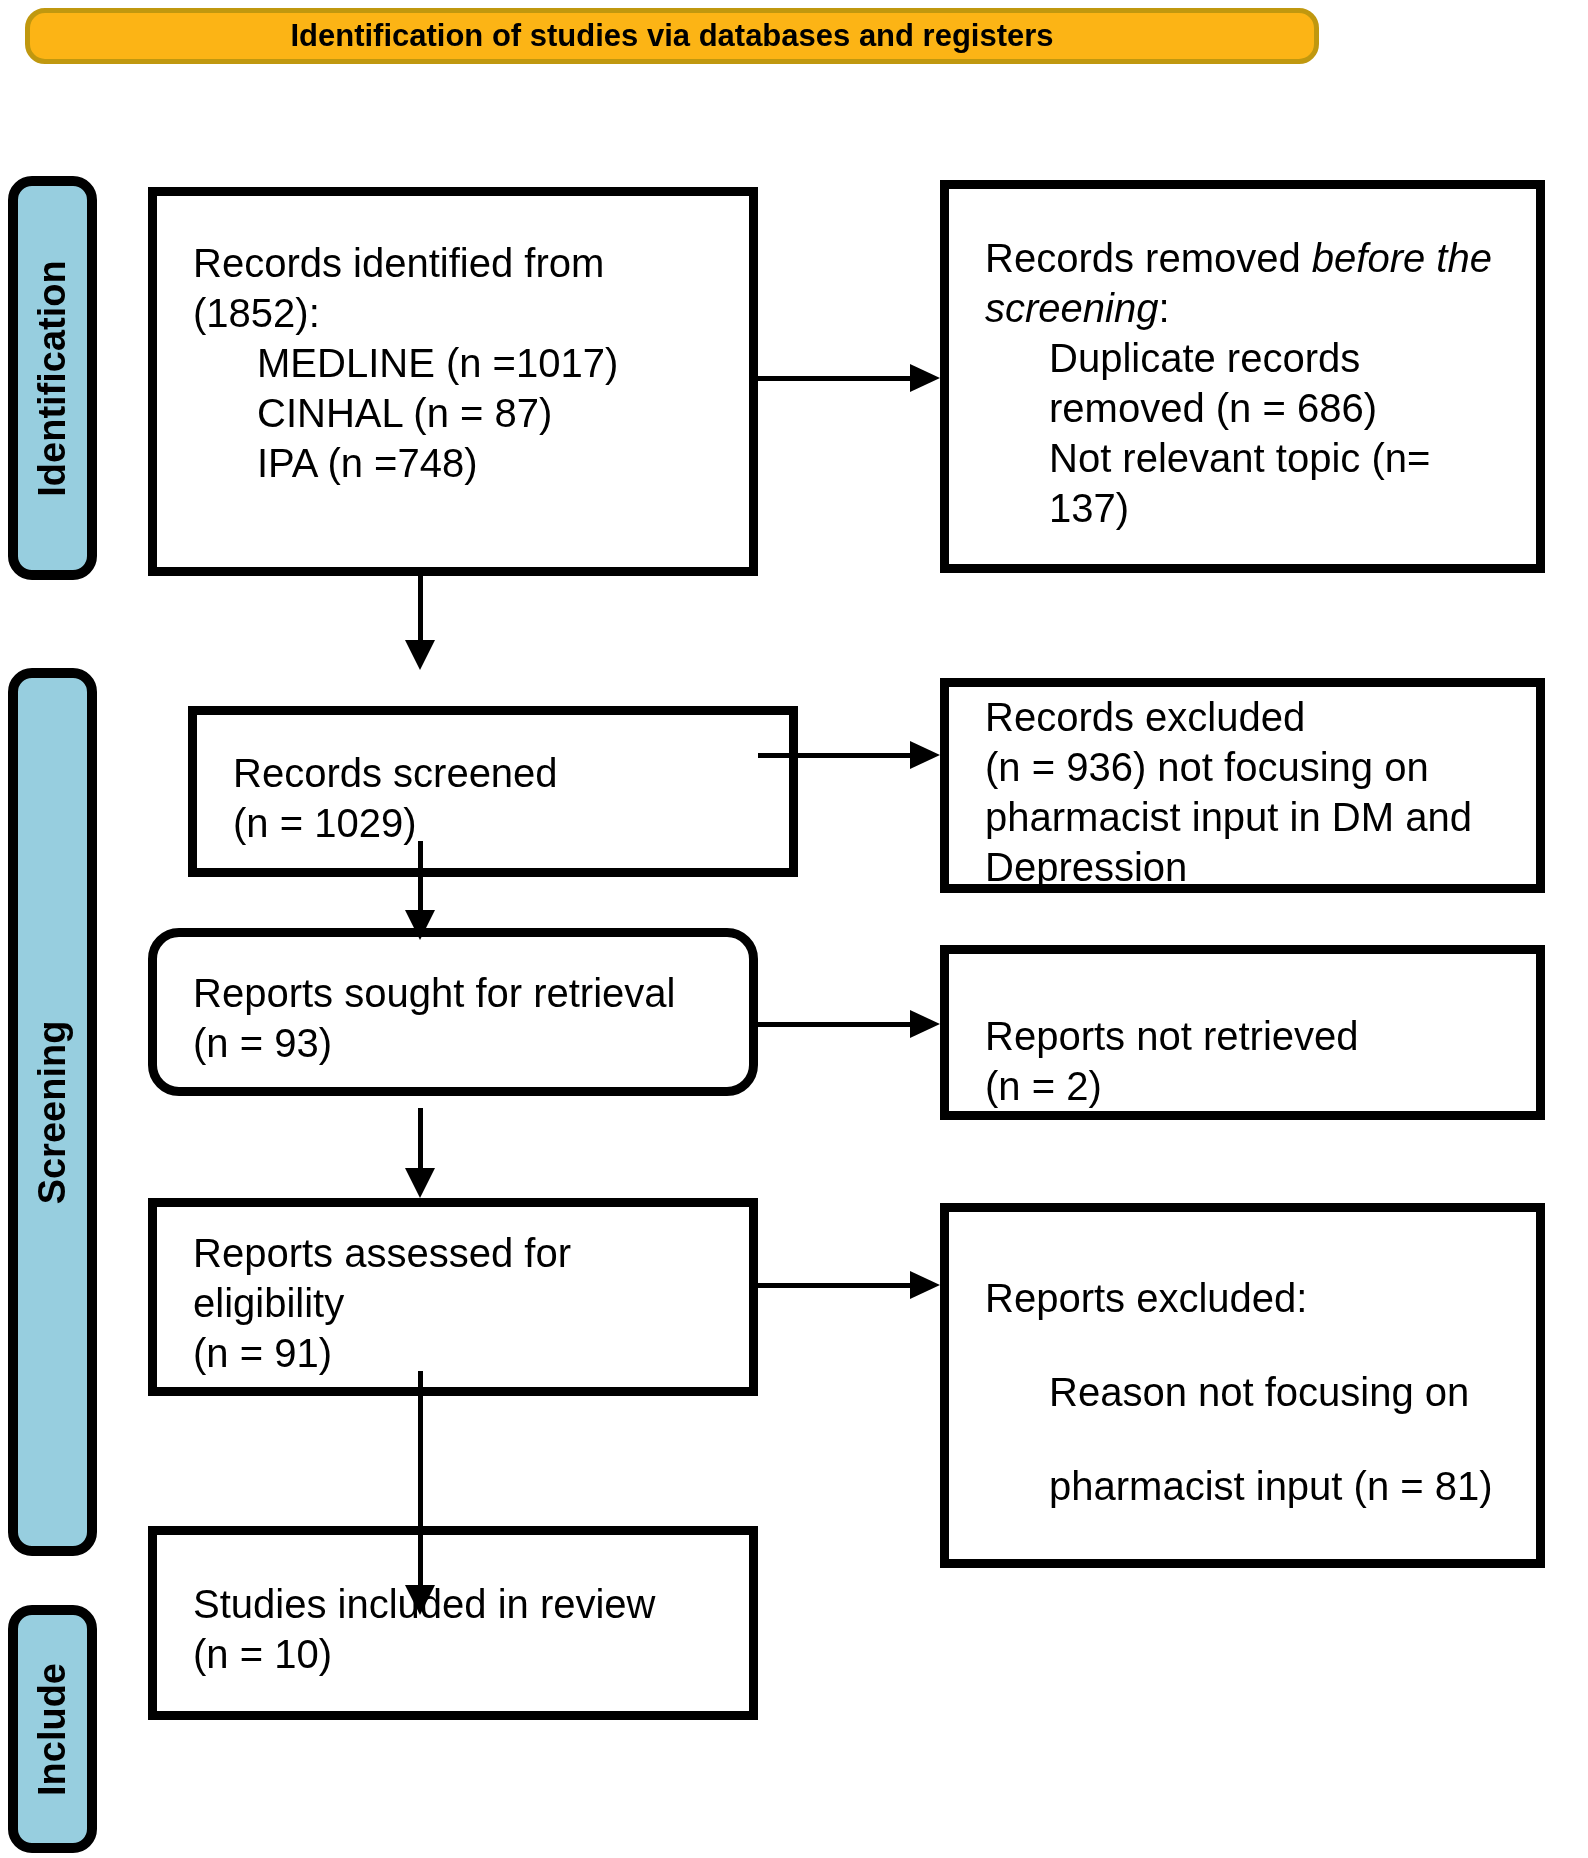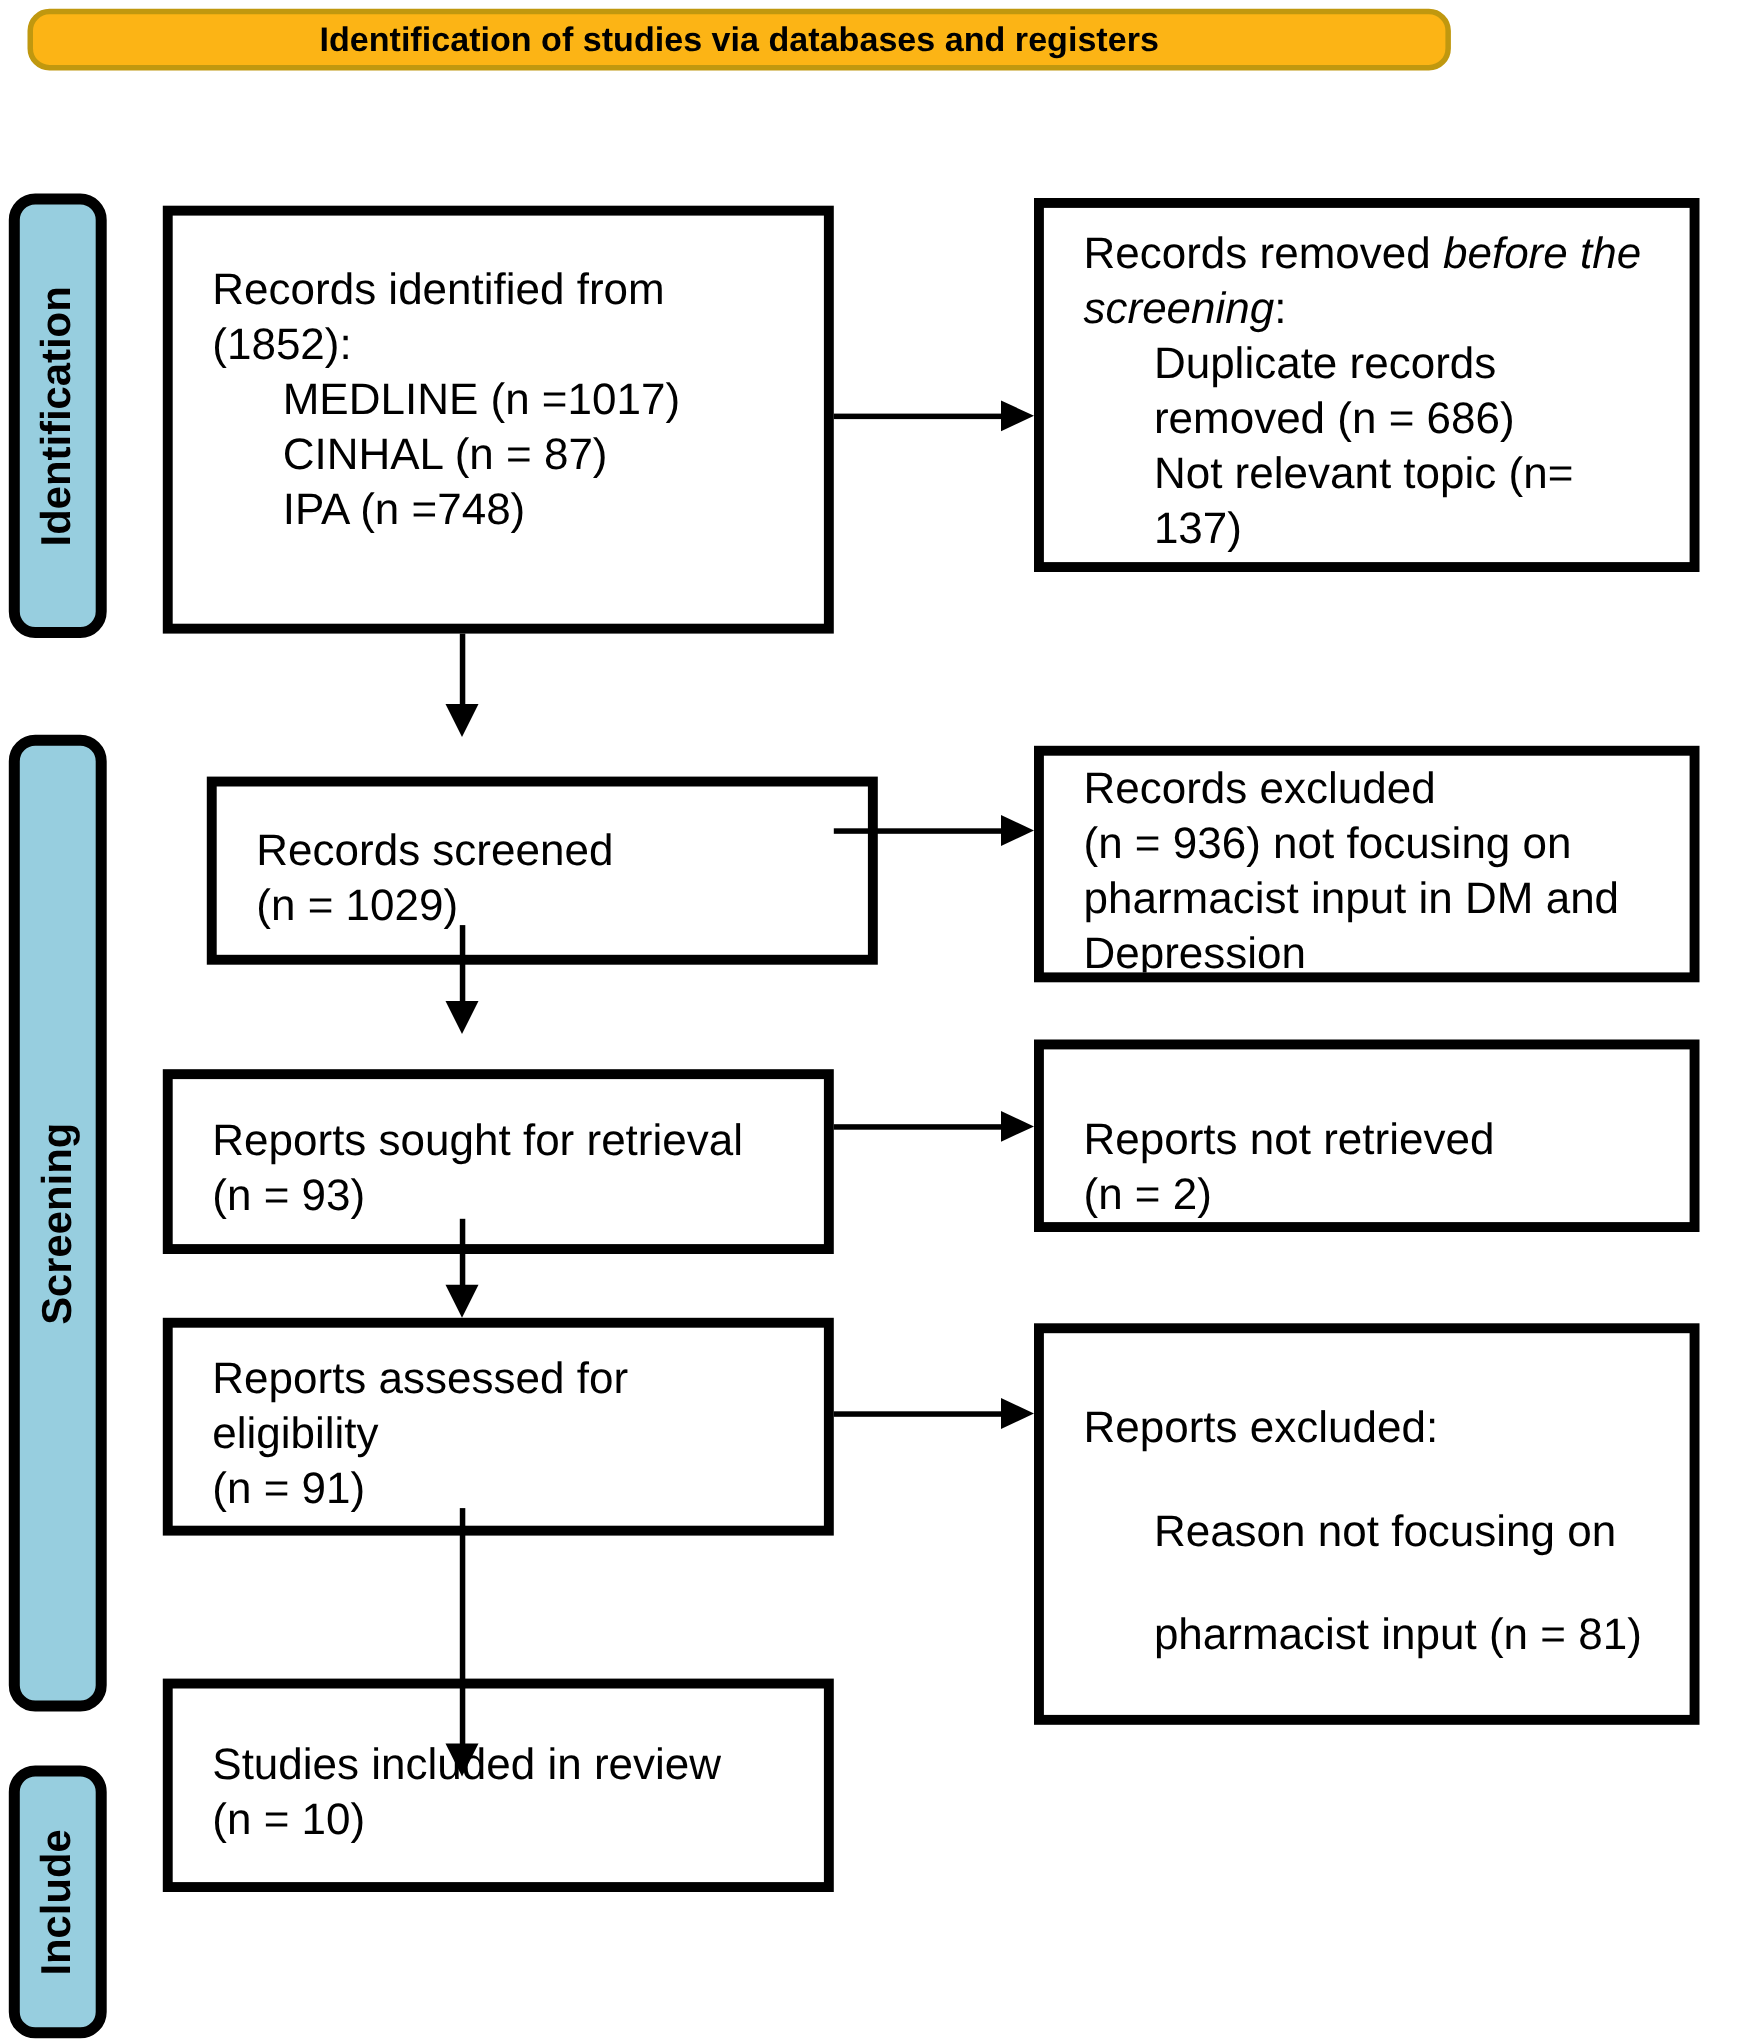--- a/index.html
+++ b/index.html
@@ -57,24 +57,24 @@
     overflow:hidden;
   }
   .box.top-align{justify-content:flex-start;padding-top:42px;}
   .line{white-space:nowrap;}
   .line.ind{padding-left:64px;}
   .it{font-style:italic;}
   
   .col1{left:148px;width:610px;}
   .col2{left:940px;width:605px;}
   #box-records-identified{top:187px;height:389px;}
-  #box-records-removed{top:180px;height:340px;}
+  #box-records-removed{top:180px;height:393px;}
   #box-records-screened{top:706px;height:171px;margin-left:40px;}
   #box-records-excluded{top:678px;height:215px;}
-  #box-reports-sought{top:972px;height:168px;}
+  #box-reports-sought{top:928px;height:168px;border-radius:31px;}
   #box-reports-not-retrieved{top:945px;height:175px;justify-content:flex-end;}
   #box-reports-assessed{top:1198px;height:198px;}
   #box-reports-excluded{top:1203px;height:365px;gap:44px;}
   #box-studies-included{top:1526px;height:194px;}
   
   .varrow{position:absolute;width:30px;}
   .varrow .shaft{position:absolute;left:12.5px;top:0;width:5px;background:var(--ink);}
   .varrow .head{
     position:absolute;left:0;bottom:0;width:0;height:0;
     border-left:15px solid transparent;border-right:15px solid transparent;

